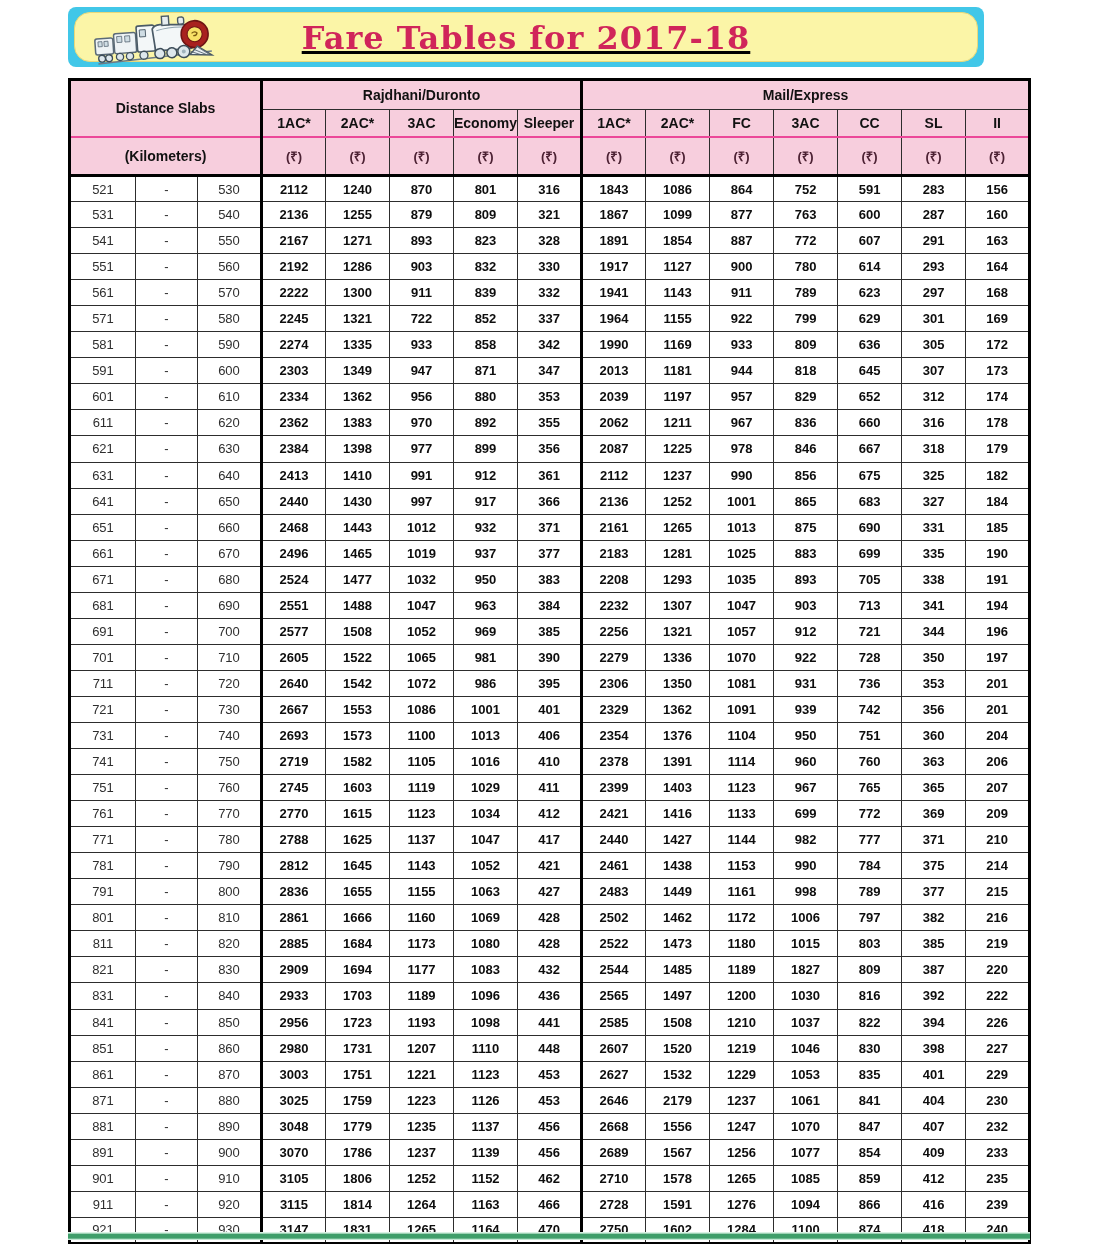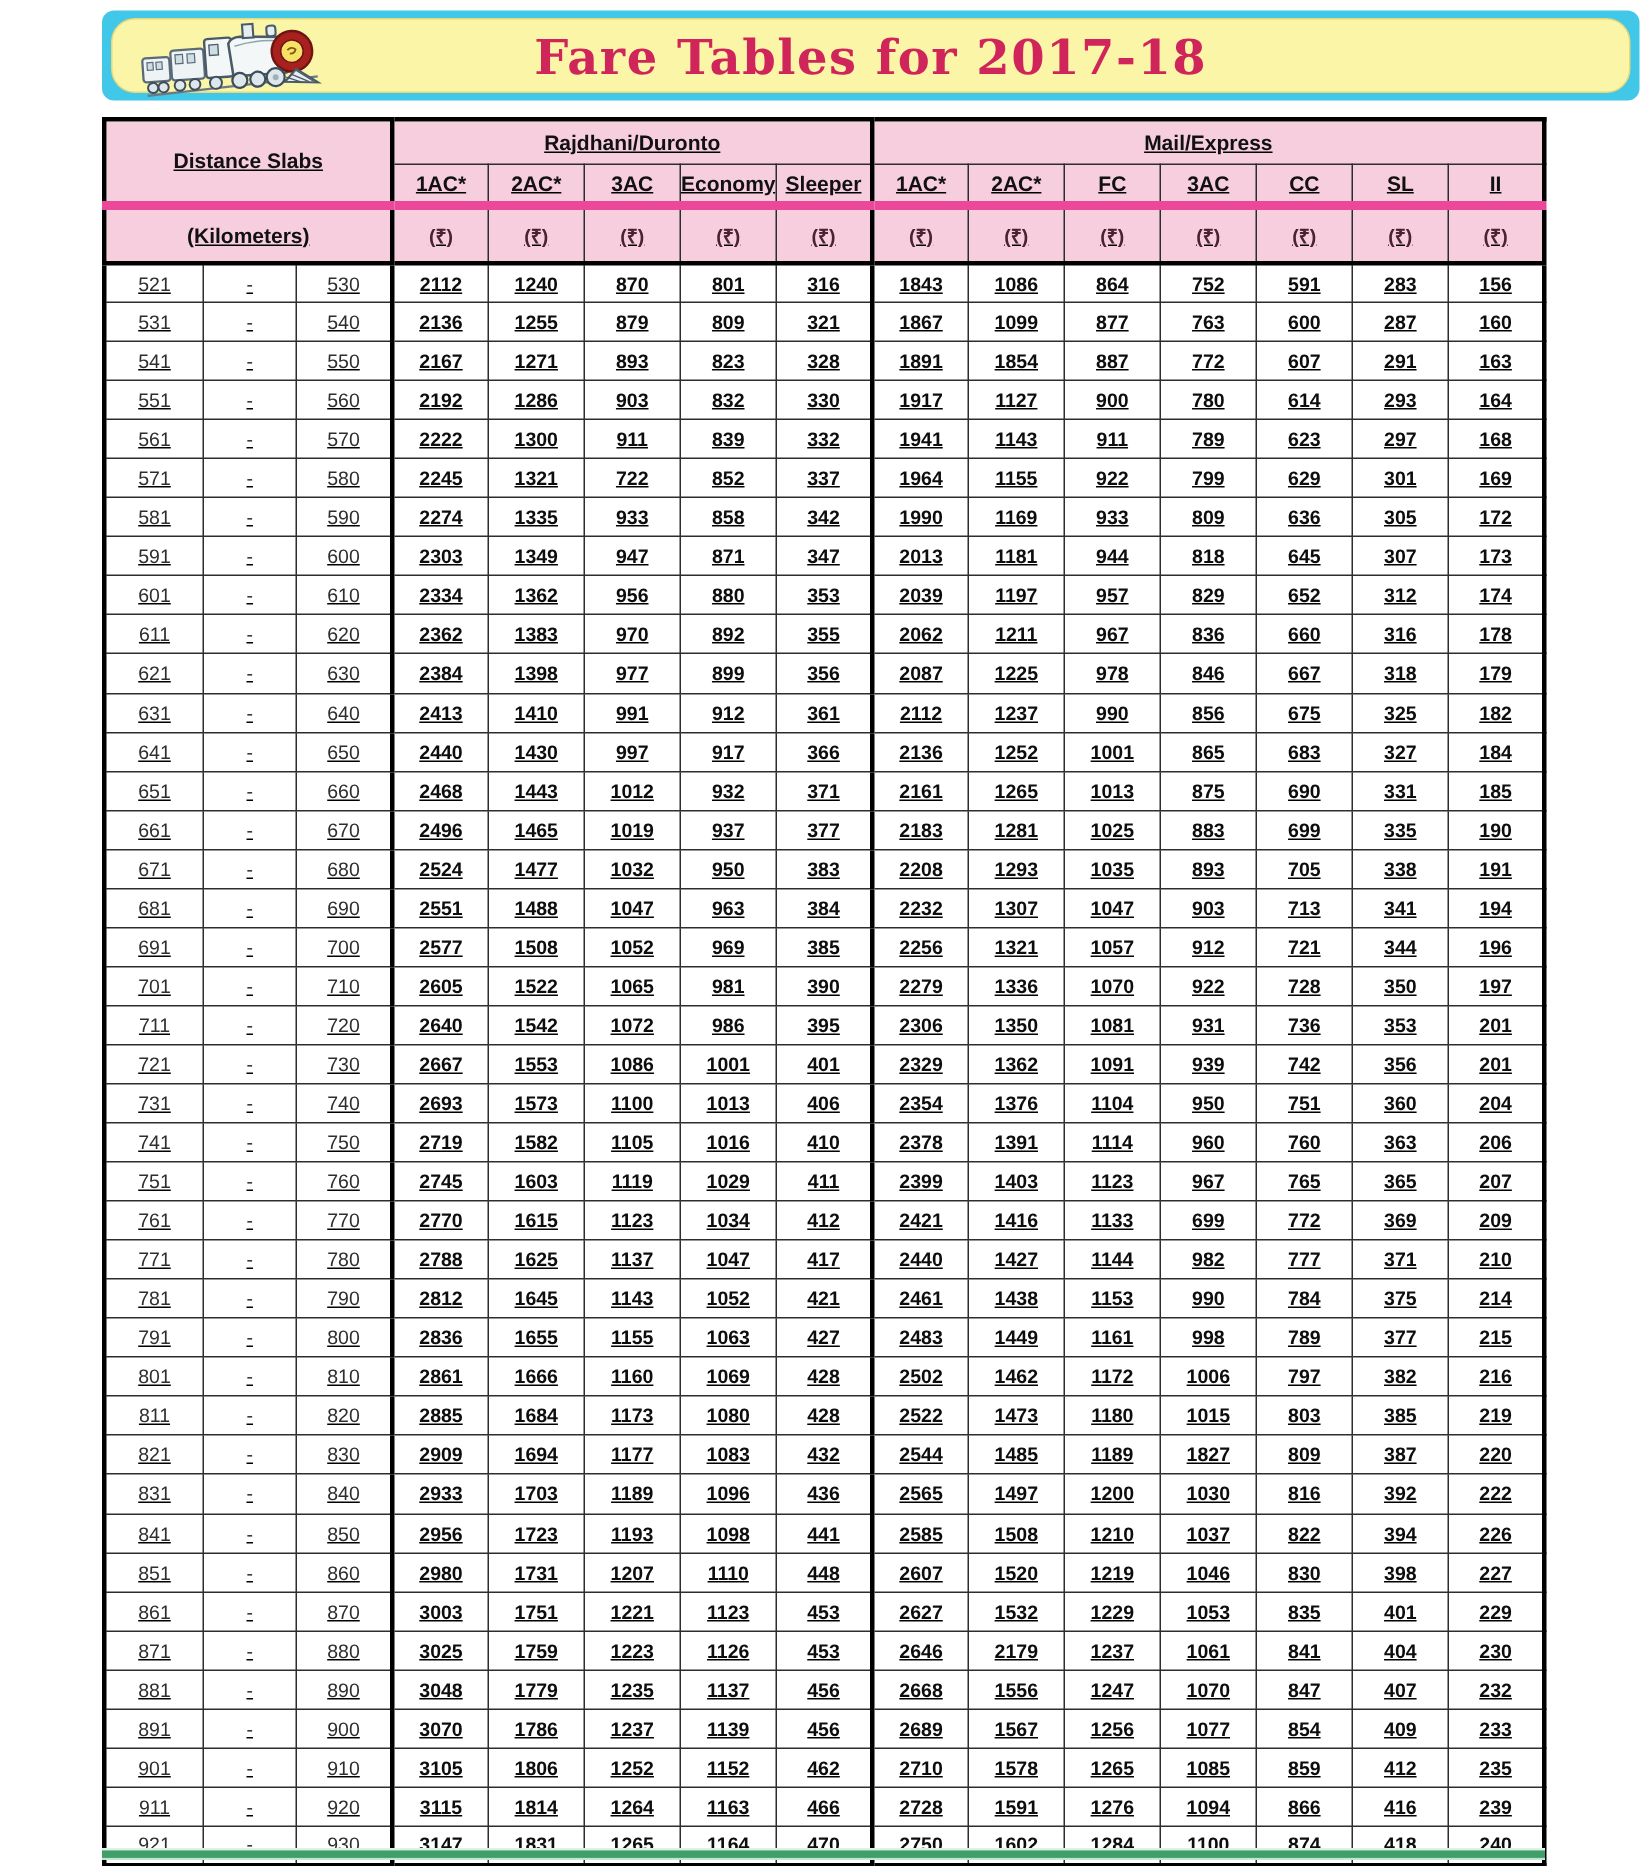--- a/index.html
+++ b/index.html
@@ -7,24 +7,25 @@
   body {
     width:1100px; height:1244px;
     background:#ffffff;
     font-family:"Liberation Sans", sans-serif;
     position:relative;
   }
 
   
   .banner {
     position:absolute; left:68px; top:7px;
-    width:1025px; height:60px;
+    width:916px; height:60px;
     background:#41c7e8;
     border-radius:8px;
     padding:5px 6px;
+    text-decoration:underline;
   }
   .banner-inner {
     width:100%; height:100%;
     background:#fbf5a7;
     border:1px solid #e7d87a;
     border-radius:16px;
     position:relative;
     display:flex; align-items:center; justify-content:center;
   }
   .banner-title {
@@ -41,37 +42,36 @@
     width:130px; height:58px;
   }
 
   
   table.fare {
     position:absolute; left:68px; top:78px;
     width:962px;
     border-collapse:collapse;
     table-layout:fixed;
     border:3px solid #000;
-    text-decoration:underline;
   }
   table.fare th, table.fare td {
     border:1px solid #2d2d2d;
     text-align:center; vertical-align:middle;
     padding:0;
     overflow:hidden; white-space:nowrap;
   }
   table.fare thead th {
     background:#f7cedd;
     color:#111;
     font-weight:bold;
     font-size:14px;
   }
   tr.h1 th { height:30px; }
   tr.h2 th { height:27px;margin-top:28px; }
-  tr.h3 th { height:39px; border-top:6px solid #ec4899; }
+  tr.h3 th { height:39px; border-top:2px solid #ec4899; }
   tr.h3 th.rs { font-size:13px; color:#4c2133; font-weight:bold; }
   th.small { font-size:10.5px; }
   thead { border-bottom:3px solid #000; }
   .grp { border-left:3px solid #000 !important; }
 
   table.fare tbody td {
     height:26.05px;
     font-size:13px;
     background:#ffffff;
   }

